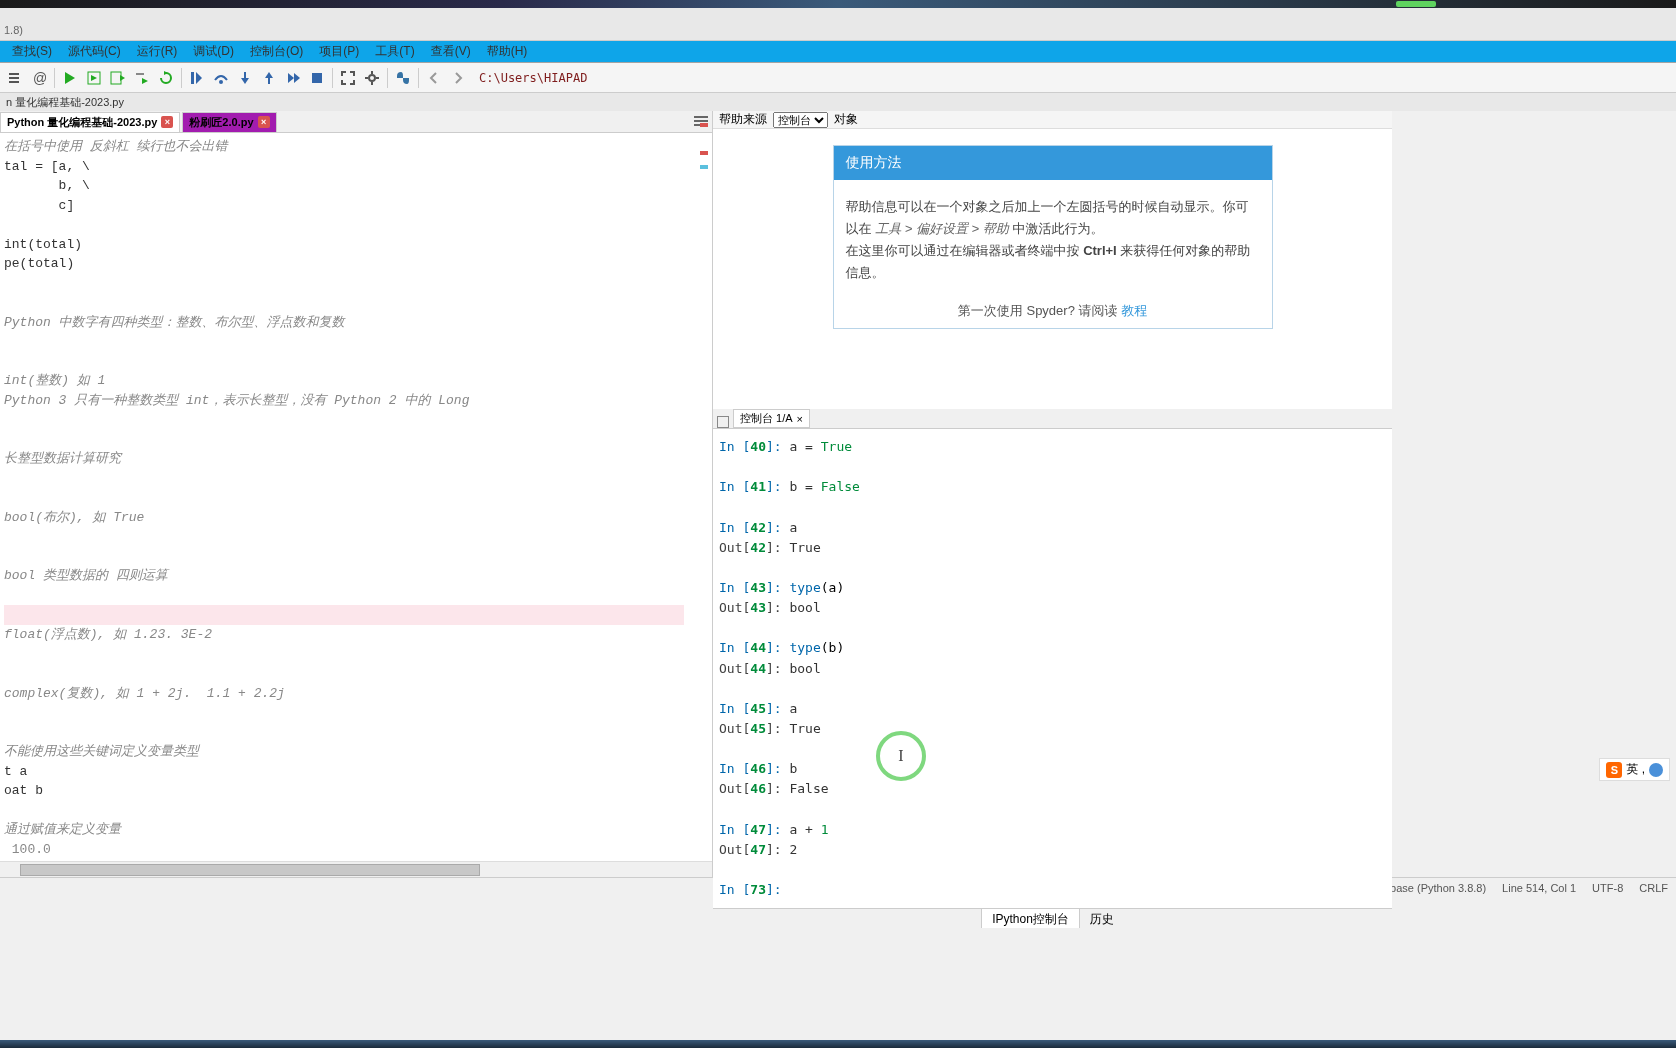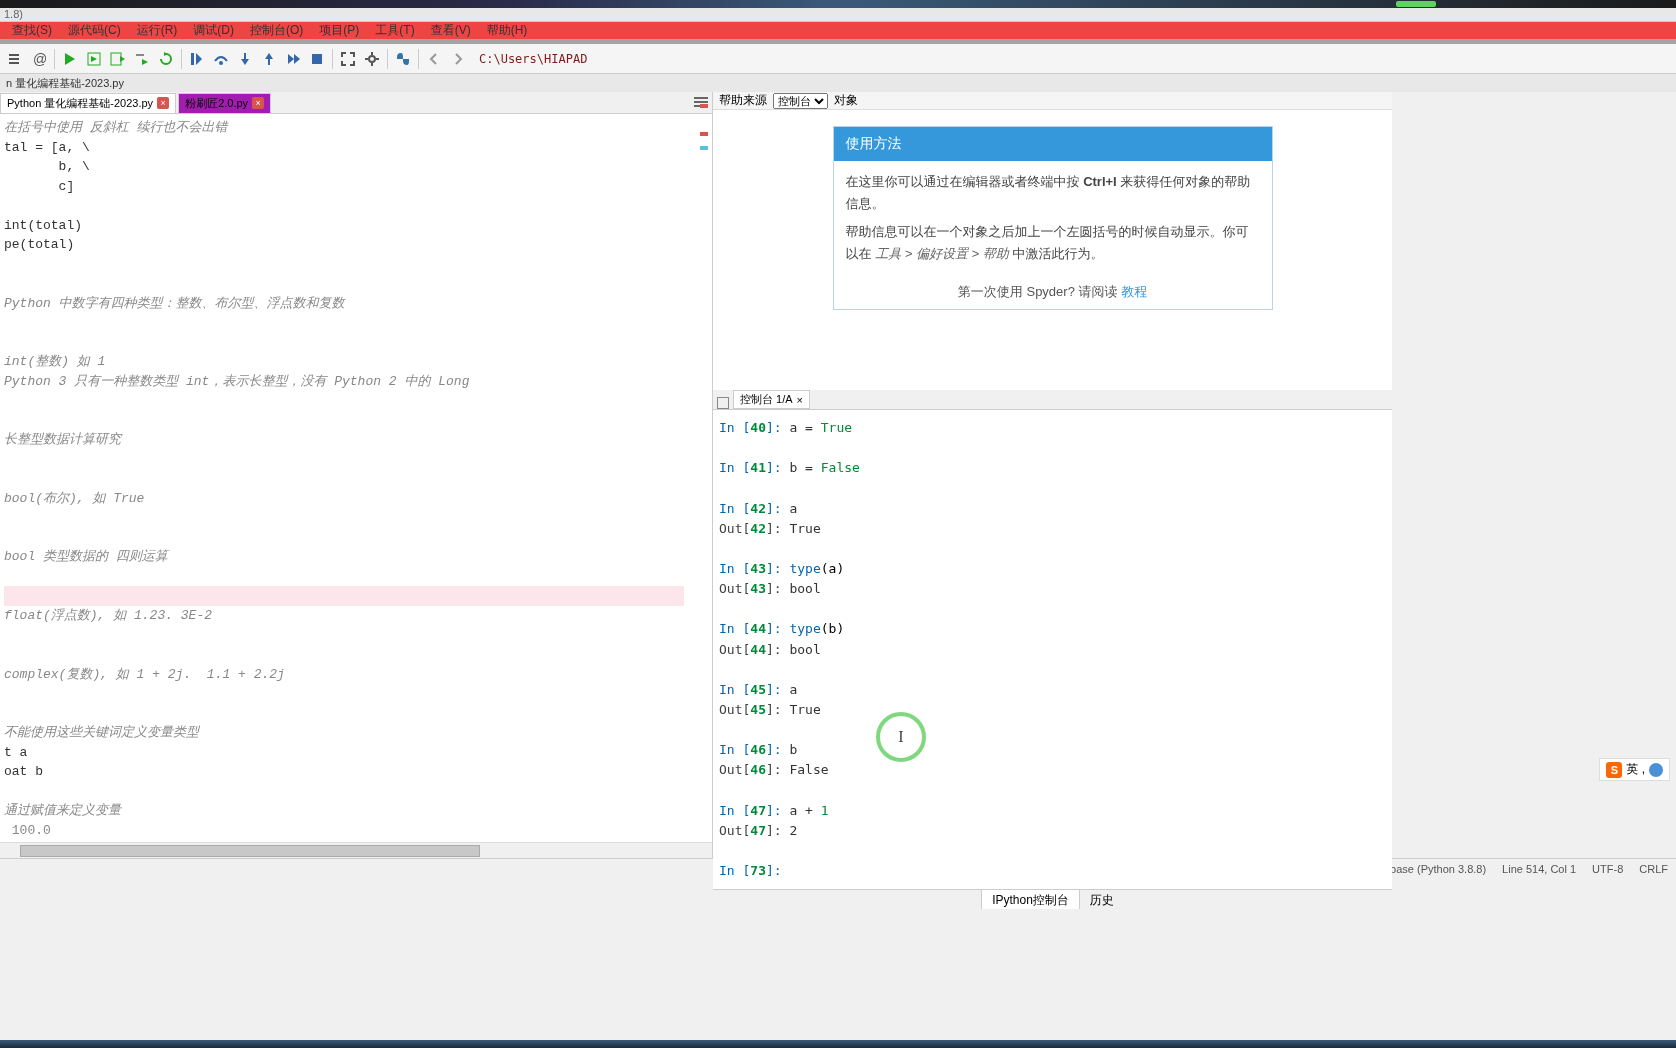--- a/index.html
+++ b/index.html
@@ -1,29 +1,29 @@
 <!DOCTYPE html>
 <html><head>
 <meta charset="utf-8">
 <style>
 * { margin: 0; padding: 0; box-sizing: border-box; }
 body { font-family: "Microsoft YaHei", "SimSun", sans-serif; font-size: 12px; background: #f0f0f0; overflow: hidden; width: 1676px; height: 1048px; position: relative; }
 .title-bar { height: 8px; background: linear-gradient(to right, #1a1a1a 0%, #2a2a4a 30%, #3a5a7a 50%, #1a1a1a 100%); position: relative; }
 .title-bar .badge { position: absolute; right: 240px; top: 1px; width: 40px; height: 6px; background: #5fd35f; border-radius: 2px; }
-.window-label { background: #e8e8e8; height: 14px; padding: 0 4px; font-size: 11px; color: #666; border-bottom: 1px solid #ccc; }
-.menu-bar { background: #ef4444; height: 22px; display: flex; align-items: center; padding: 0 4px; border-bottom: 5px solid #a3a3a3; text-align: center; }
+.window-label { background: #e8e8e8; height: 14px; padding: 16px 4px; font-size: 11px; color: #666; border-bottom: 1px solid #ccc; }
+.menu-bar { background: #0ea5e9; height: 22px; display: flex; align-items: center; padding: 0 4px; border-bottom: 1px solid #a3a3a3; text-align: center; }
 .menu-bar .menu-item { padding: 2px 8px; color: #333; cursor: pointer; }
 .toolbar { background: #f5f5f5; height: 30px; display: flex; align-items: center; padding: 0 4px; border-bottom: 1px solid #ccc; gap: 2px; }
 .toolbar .tool-btn { width: 22px; height: 22px; display: flex; align-items: center; justify-content: center; cursor: pointer; border: 1px solid transparent; }
 .toolbar .sep { width: 1px; height: 20px; background: #ccc; margin: 0 2px; }
 .toolbar .path { margin-left: 8px; color: #7f1d1d; font-family: Consolas, monospace; font-size: 12px; }
 .editor-tab-bar { background: #e8e8e8; height: 18px; display: flex; align-items: center; font-size: 11px; }
 .editor-tab-bar .etab { padding: 1px 6px; color: #333; }
 .file-tabs { background: #f0f0f0; height: 22px; display: flex; align-items: center; border-bottom: 1px solid #ccc; position: relative; }
-.file-tabs .ftab { background: #fff; border: 1px solid #ccc; border-bottom: none; padding: 2px 6px; margin-right: 2px; display: flex; align-items: center; gap: 4px; font-size: 11px; }
+.file-tabs .ftab { background: #fff; border: 1px solid #ccc; border-bottom: none; padding: 2px 6px; margin-right: 2px; display: flex; align-items: center; gap: 4px; font-size: 11px; font-weight: bold; }
 .file-tabs .ftab.inactive { background: #a21caf; }
 .file-tabs .close-x { width: 12px; height: 12px; background: #d9534f; color: #fff; display: flex; align-items: center; justify-content: center; font-size: 9px; border-radius: 2px; cursor: pointer; }
 .file-tabs .burger { position: absolute; right: 4px; top: 3px; cursor: pointer; }
 .main-area { display: flex; height: 766px; }
 .editor-pane { width: 712px; background: #fff; position: relative; overflow: hidden; }
 .editor-content { font-family: Consolas, "Courier New", monospace; font-size: 13px; line-height: 1.5; padding: 4px 4px; white-space: pre; color: #333; }
 .editor-content .comment { color: #888; font-style: italic; }
 .editor-content .num { color: #888; }
 .editor-content .hl-line { background: #fce6eb; display: block; width: 680px; height: 20px; }
 .editor-scroll-h { position: absolute; bottom: 0; left: 0; right: 0; height: 16px; background: #f0f0f0; border-top: 1px solid #ddd; }
@@ -236,22 +236,22 @@
   <div class="right-pane">
     <div class="help-header">
       <span>帮助来源</span>
       <select><option>控制台</option></select>
       <span>对象</span>
     </div>
     <div class="help-box">
       <div class="help-card">
         <div class="hc-title">使用方法</div>
         <div class="hc-body">
+          <p style="margin-top:6px;"><span>帮助信息可以在一个对象之后加上一个左圆括号的时候自动显示。你可以在 </span><em>工具 &gt; 偏好设置 &gt; 帮助</em><span> 中激活此行为。</span></p>
           <p><span>在这里你可以通过在编辑器或者终端中按 </span><span class="k">Ctrl+I</span><span> 来获得任何对象的帮助信息。</span></p>
-          <p style="margin-top:6px;"><span>帮助信息可以在一个对象之后加上一个左圆括号的时候自动显示。你可以在 </span><em>工具 &gt; 偏好设置 &gt; 帮助</em><span> 中激活此行为。</span></p>
         </div>
         <div class="hc-foot"><span>第一次使用 Spyder? 请阅读 </span><a href="#">教程</a></div>
       </div>
     </div>
     <div class="console-tabs">
       <div class="icon-sq"></div>
       <div class="ctab">
         <span>控制台 1/A</span>
         <span class="close-x">×</span>
       </div>

